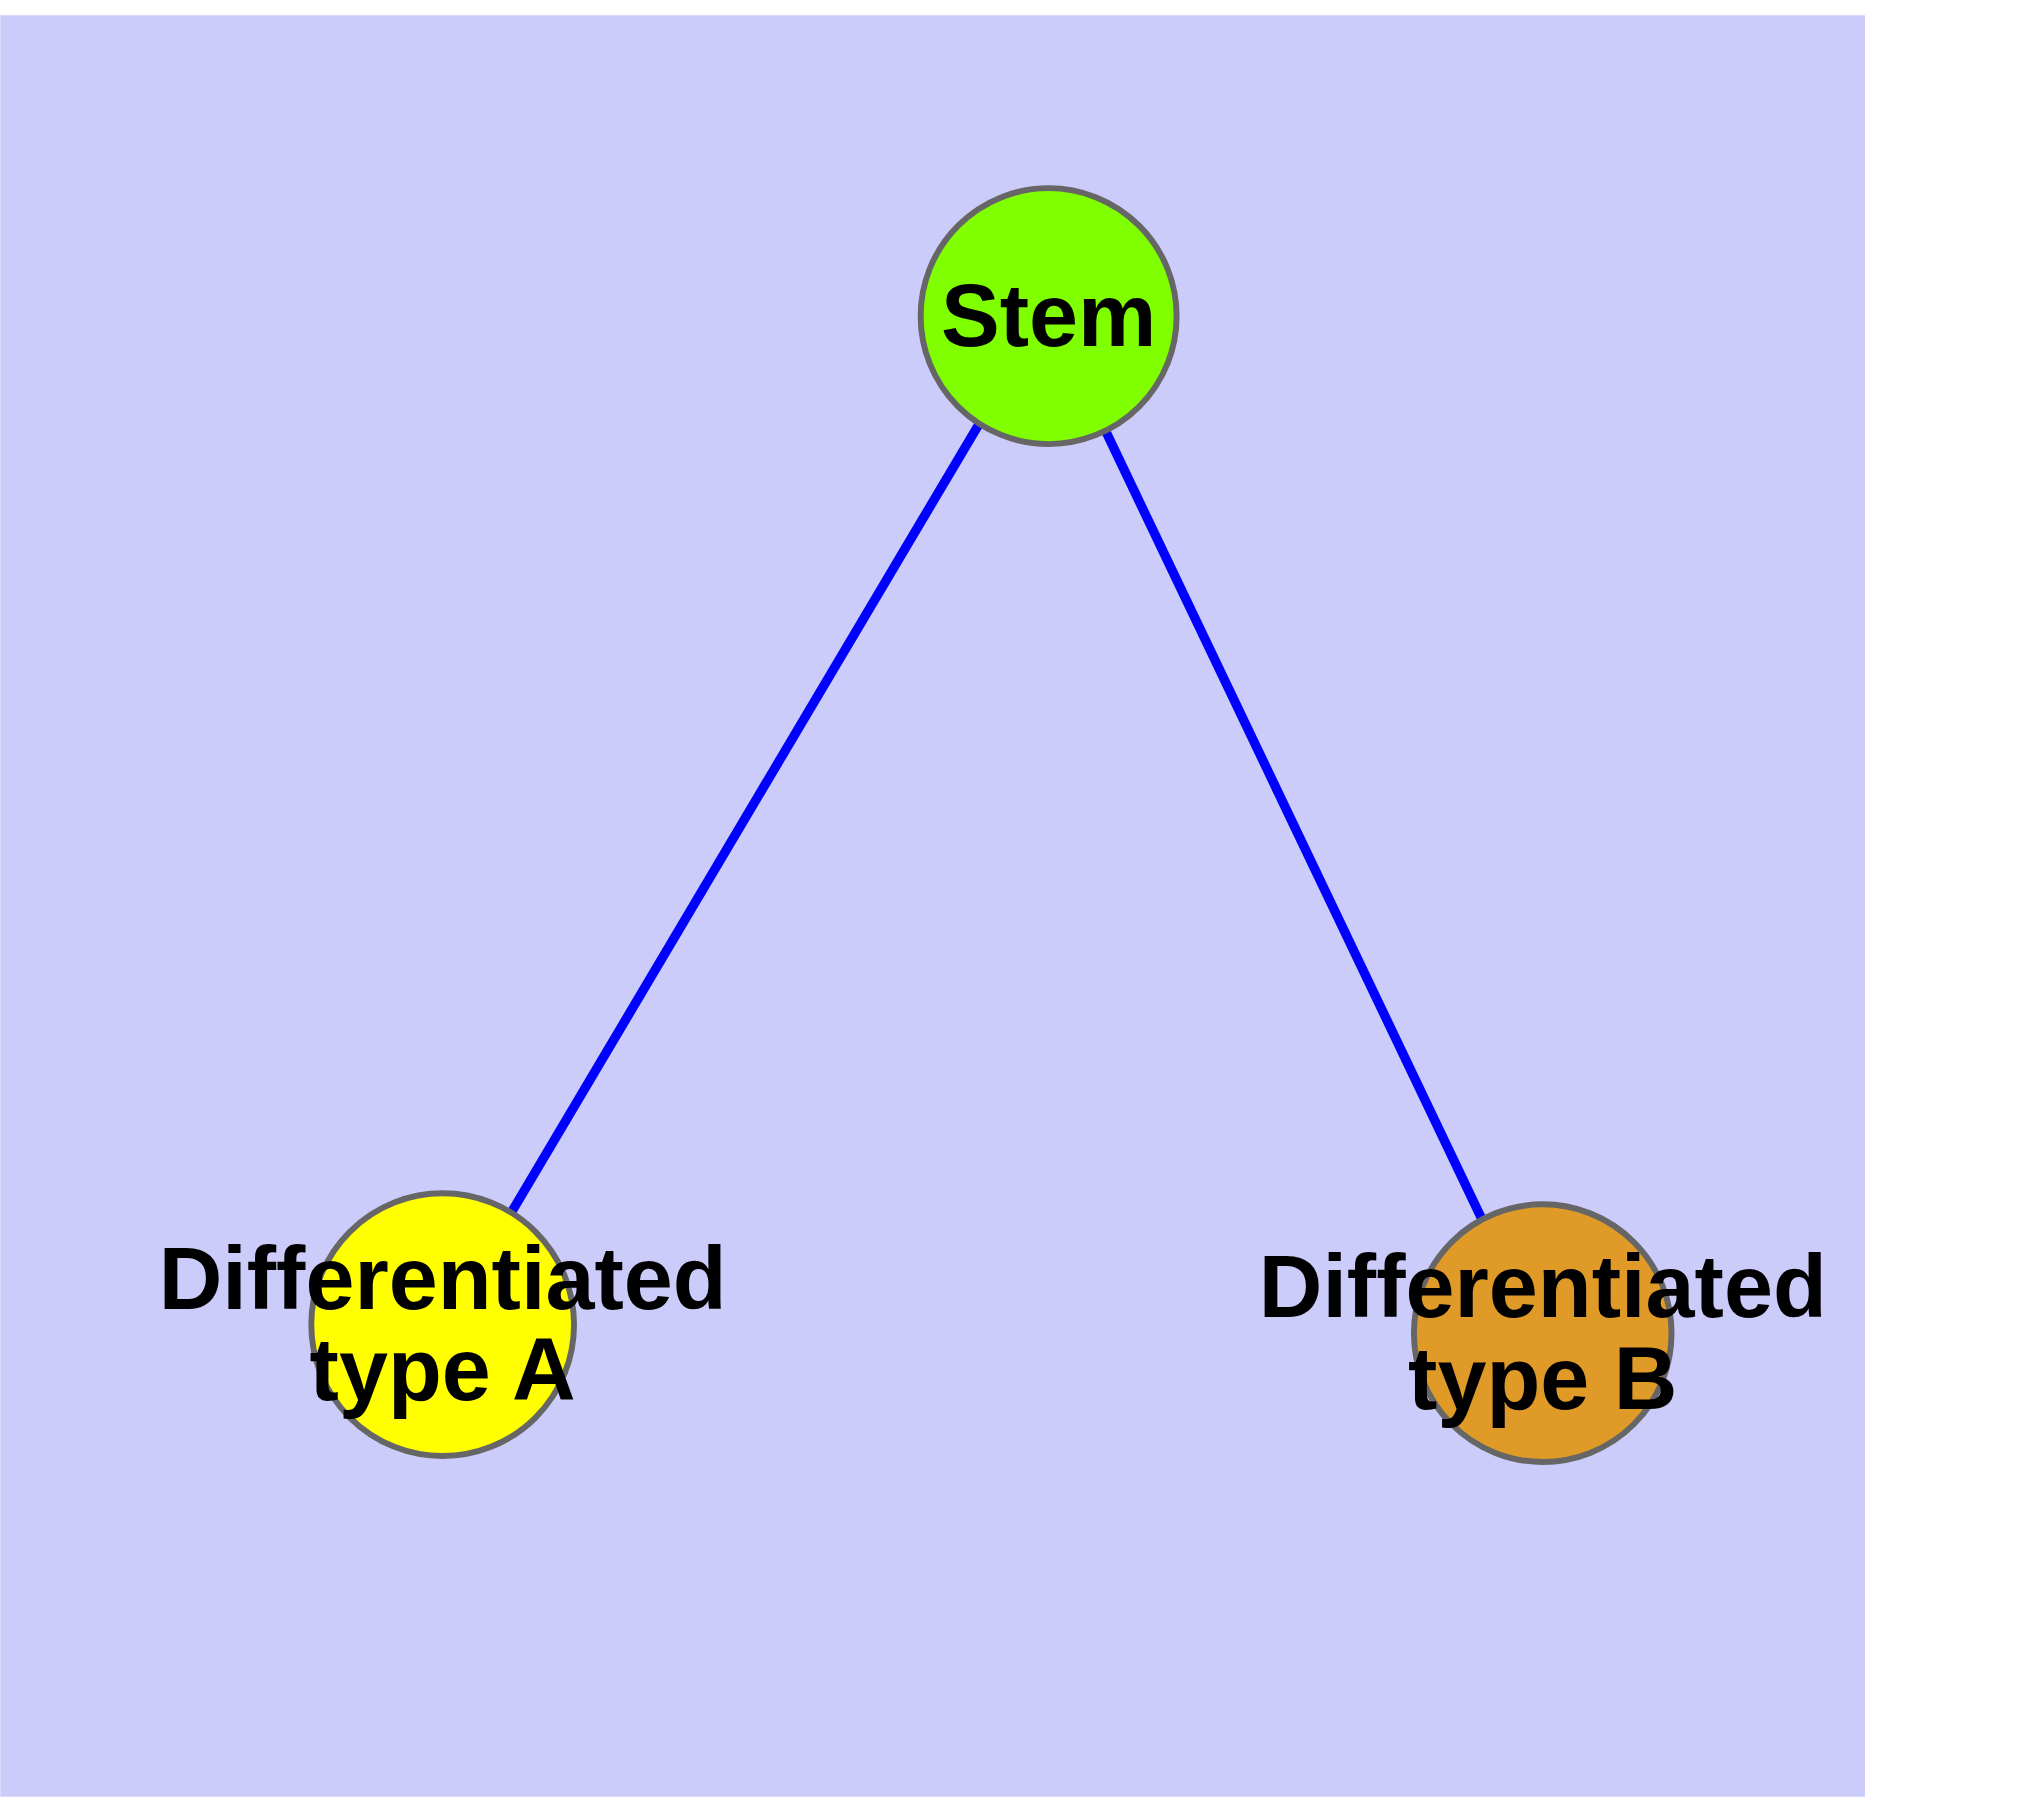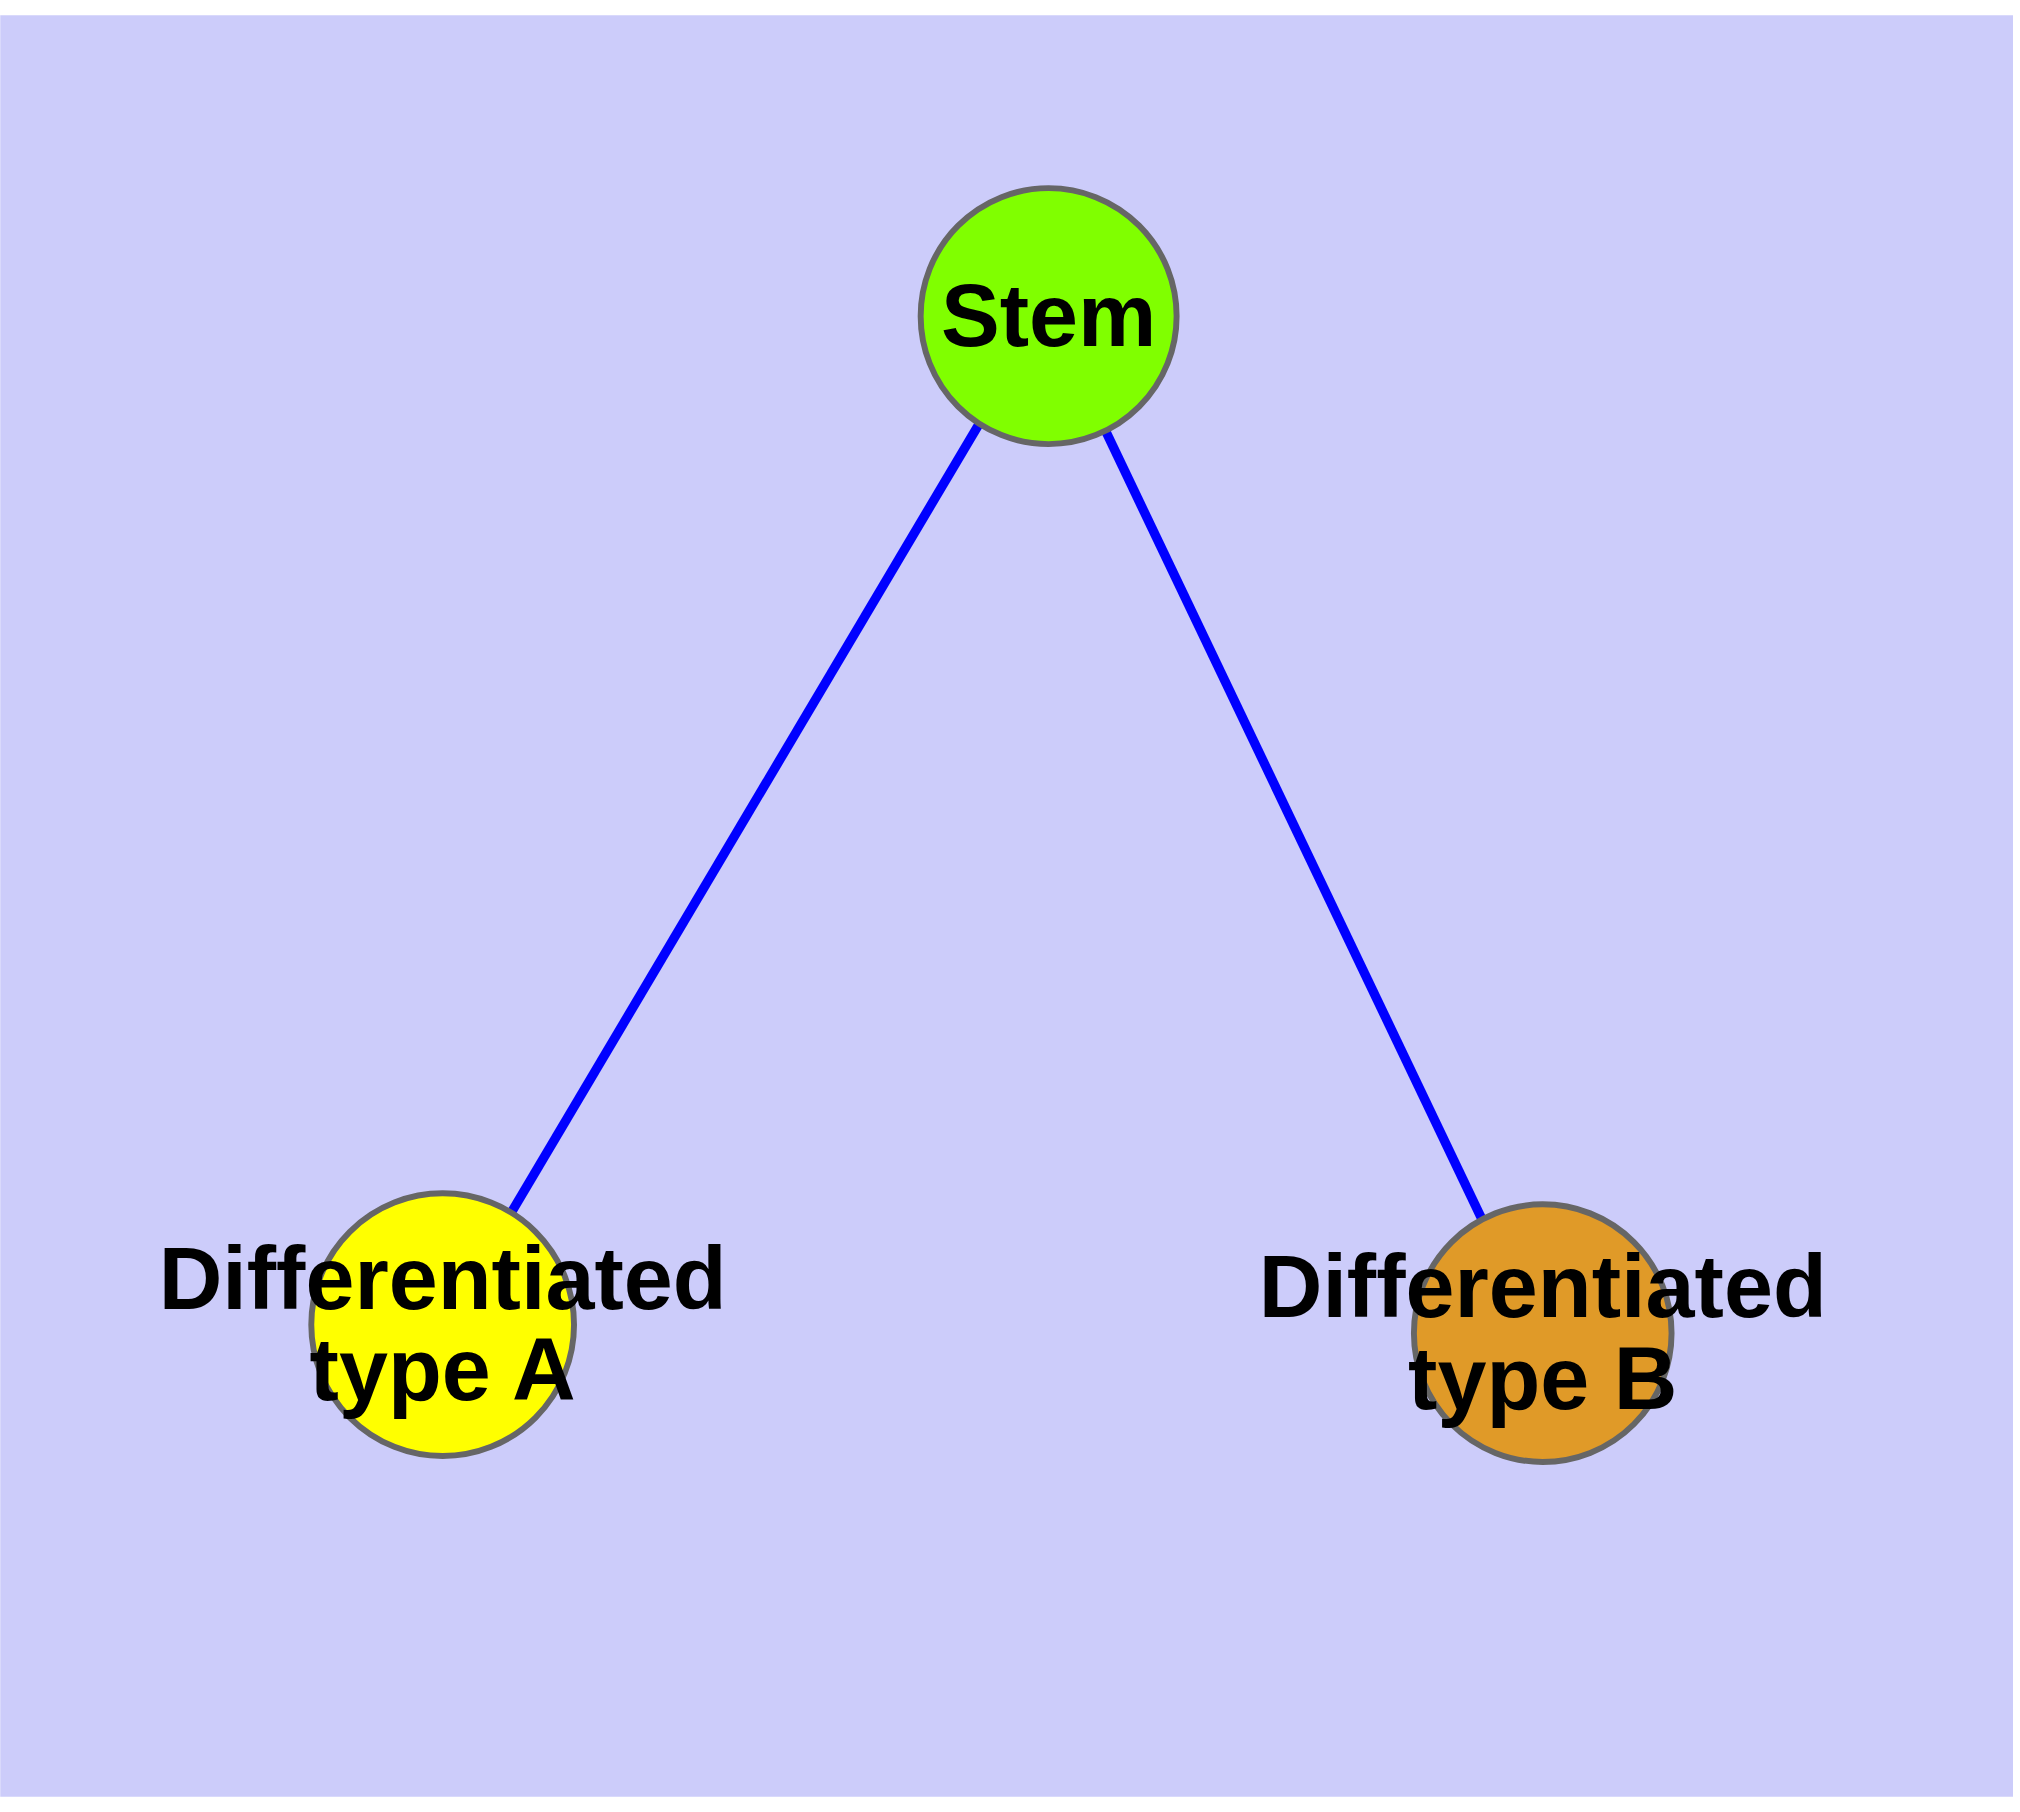--- a/index.html
+++ b/index.html
@@ -29,21 +29,21 @@
   .node-label {
     font-family: "Liberation Sans", sans-serif;
     font-weight: bold;
     fill: #000000;
     paint-order: normal;
   }
 </style>
 </head>
 <body>
 
-<div id="canvas" style="width: 2013px; height: 1812px; background: rgb(255, 255, 255);">
+<div id="canvas" style="width: 1865px; height: 1812px; background: rgb(255, 255, 255);">
   <svg id="graph-svg" viewBox="0 0 2384 2138" xmlns="http://www.w3.org/2000/svg" style="width: 2021px; height: 1812px;">
 
     <rect id="plot-background" x="0" y="18" width="2384" height="2102" fill="#ccccfa"></rect>
 
     <g id="edges-layer">
         <line x1="1155" y1="500" x2="601" y2="1434" stroke="#0000ff" stroke-width="11" stroke-linecap="butt"></line>
         <line x1="1303" y1="506" x2="1748" y2="1438" stroke="#0000ff" stroke-width="11" stroke-linecap="butt"></line>
       </g>
     <g id="nodes-layer">
         <circle cx="1237" cy="373" r="151" fill="#80ff00" stroke="#666666" stroke-width="7"></circle>

